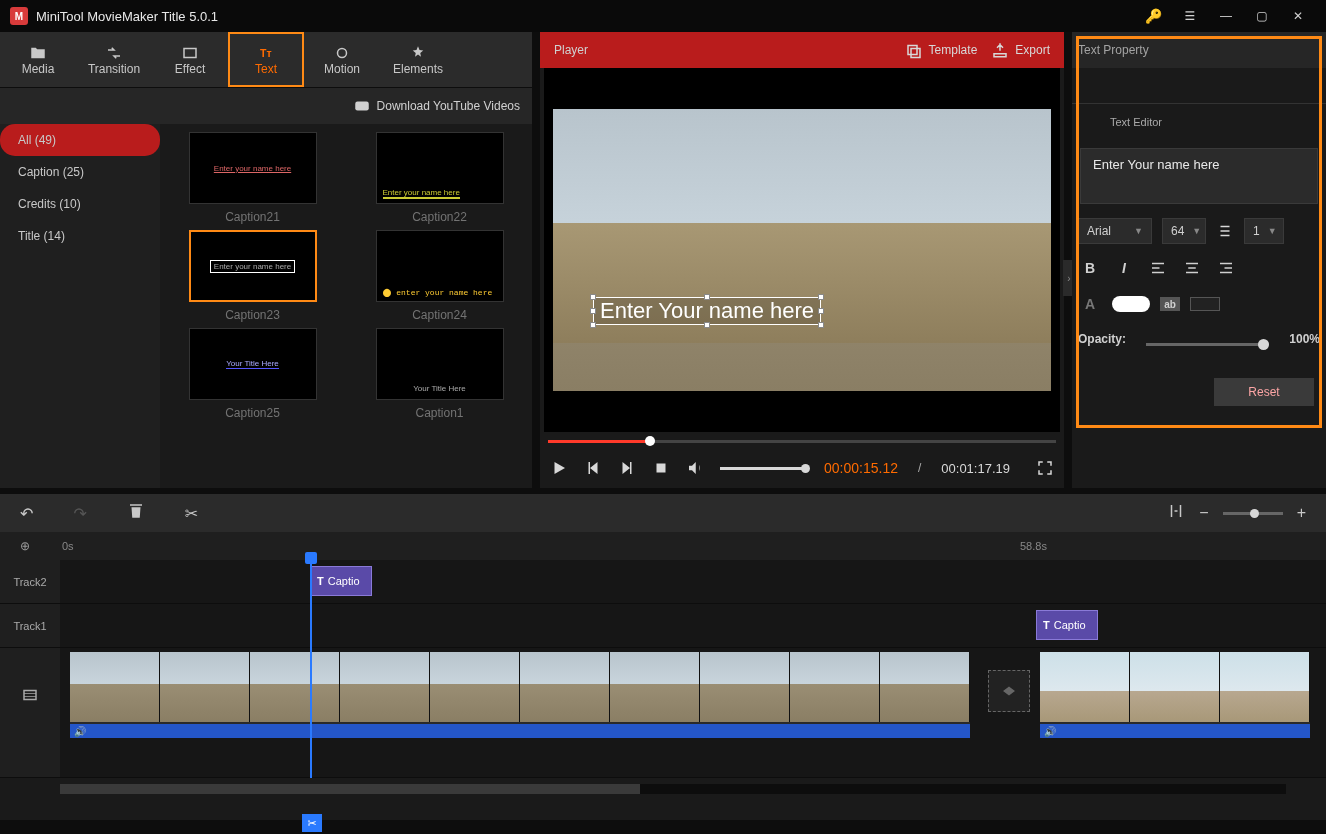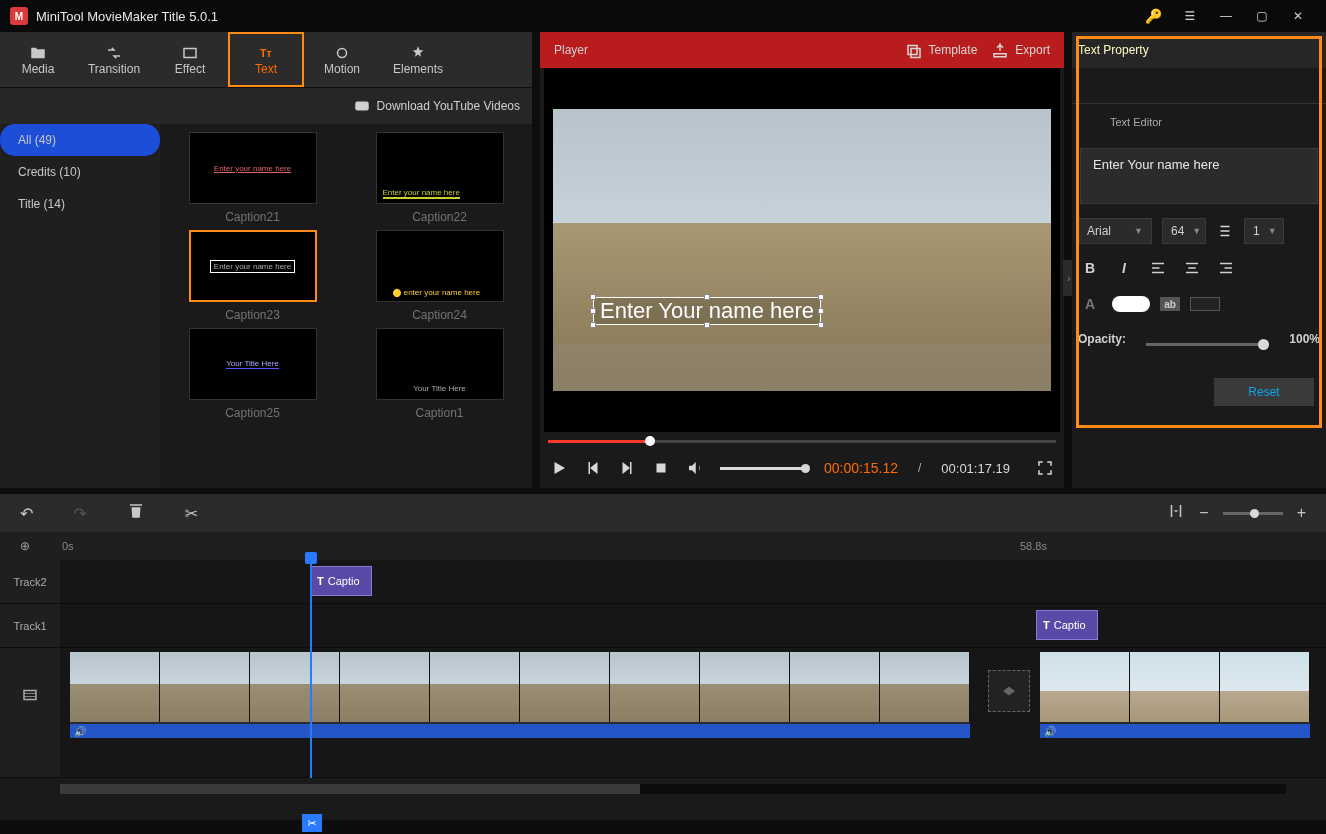--- a/index.html
+++ b/index.html
@@ -12,21 +12,21 @@
 .key-icon{color:#ffd400;font-size:14px;}
 .main-area{display:flex;height:456px;}
 .left-panel{width:532px;background:#1a1a1a;display:flex;flex-direction:column;margin-right:8px;}
 .tool-tabs{height:56px;display:flex;background:#2b2b2b;border-bottom:1px solid #0d0d0d;}
 .tool-tab{width:76px;display:flex;flex-direction:column;align-items:center;justify-content:center;color:#c8c8c8;font-size:12px;}
 .tool-tab.active{border:2px solid #ff8a15;color:#ff6b00;}
 .filter-row{height:36px;display:flex;align-items:center;padding:0 12px;background:#262626;}
 .filter-left{width:148px;}
 .category-list{width:160px;background:#1f1f1f;}
 .cat-item{height:32px;display:flex;align-items:center;padding:0 18px;color:#c8c8c8;font-size:12px;}
-.cat-item.active{background:#1d4ed8;border-radius:15px;}
+.cat-item.active{background:#b91c1c;border-radius:15px;}
 .left-body{display:flex;flex:1;overflow:hidden;}
 .thumbs{flex:1;padding:8px 4px;overflow-y:auto;display:grid;grid-template-columns:1fr 1fr;gap:6px 10px;align-content:start;}
 .thumb-card{display:flex;flex-direction:column;align-items:center;gap:6px;}
 .thumb{width:128px;height:72px;background:#000;border:1px solid #333;display:flex;align-items:center;justify-content:center;font-size:8px;color:#aaa;position:relative;}
 .thumb.selected{border:2px solid #ff8a15;}
 .thumb-label{font-size:12px;color:#737373;}
 .player-panel{width:524px;background:#1a1a1a;display:flex;flex-direction:column;position:relative;}
 .player-header{height:36px;display:flex;align-items:center;padding:0 14px;background:#b91c1c;}
 .player-header .spacer{flex:1;}
 .hbtn{display:flex;align-items:center;gap:6px;margin-left:14px;color:#d8d8d8;font-size:12px;}
@@ -45,36 +45,36 @@
 .vol-slider{width:86px;height:3px;background:#666;position:relative;}
 .vol-fill{height:3px;background:#d8d8d8;width:100%;}
 .vol-thumb{position:absolute;right:-4px;top:-3px;width:9px;height:9px;background:#d8d8d8;border-radius:50%;}
 .time-cur{color:#ff6b00;font-size:14px;margin-left:auto;}
 .time-sep{color:#aaa;margin:0 4px;}
 .time-dur{color:#d8d8d8;font-size:13px;}
 .fullscr{margin-left:10px;}
 .collapse-arrow{position:absolute;right:-11px;top:50%;width:12px;height:36px;background:#2a2a2a;display:flex;align-items:center;justify-content:center;color:#888;font-size:10px;}
 .right-panel{flex:1;background:#1a1a1a;display:flex;flex-direction:column;margin-left:8px;position:relative;}
 .prop-highlight{position:absolute;left:4px;top:4px;right:4px;height:392px;border:3px solid #ff8a15;pointer-events:none;z-index:2;}
-.prop-header{height:36px;display:flex;align-items:center;padding:0 6px;background:#262626;font-size:12px;color:#fef9c3;}
+.prop-header{height:36px;display:flex;align-items:center;padding:0 6px;background:#262626;font-size:12px;color:#a3a3a3;}
 .prop-sub{height:36px;display:flex;align-items:center;padding:0 6px;font-size:11px;color:#aaa;border-bottom:1px solid #333;}
 .text-input-area{margin:8px;background:#2b2b2b;border:1px solid #3a3a3a;height:56px;padding:8px 12px;color:#e8e8e8;font-size:13px;}
 .prop-row{display:flex;align-items:center;gap:10px;padding:6px 6px;}
 .select-like{height:26px;background:#2b2b2b;border:1px solid #3a3a3a;display:flex;align-items:center;padding:0 8px;gap:8px;font-size:12px;}
 .sel-font{width:74px;}
 .sel-size{width:44px;}
 .sel-line{width:40px;}
 .chev{color:#888;font-size:9px;margin-left:auto;}
 .fmt-btn{width:24px;height:24px;display:flex;align-items:center;justify-content:center;font-size:14px;color:#d0d0d0;font-weight:bold;}
 .color-swatch{width:38px;height:16px;border-radius:8px;background:#fff;}
 .bg-swatch{width:30px;height:14px;background:#222;border:1px solid #555;}
 .opacity-row{display:flex;align-items:flex-end;padding:10px 6px;gap:20px;font-weight:bold;}
 .op-slider{flex:1;height:3px;background:#666;position:relative;}
 .op-thumb{position:absolute;right:0;top:-4px;width:11px;height:11px;background:#d8d8d8;border-radius:50%;}
-.reset-btn{margin:22px 12px 0 auto;width:100px;height:28px;background:#3a3a3a;display:flex;align-items:center;justify-content:center;color:#0ea5e9;font-size:12px;}
+.reset-btn{margin:22px 12px 0 auto;width:100px;height:28px;background:#3a3a3a;display:flex;align-items:center;justify-content:center;color:#fca5a5;font-size:12px;}
 .timeline-toolbar{height:38px;background:#2b2b2b;display:flex;align-items:center;padding:0 20px;gap:40px;margin-top:6px;}
 .tl-btn{color:#c8c8c8;font-size:16px;}
 .tl-toolbar-right{margin-left:auto;display:flex;align-items:center;gap:14px;}
 .zoom-slider{width:60px;height:3px;background:#666;position:relative;}
 .zoom-thumb{position:absolute;left:45%;top:-3px;width:9px;height:9px;background:#d8d8d8;border-radius:50%;}
 .timeline{background:#1a1a1a;height:288px;position:relative;}
 .ruler{height:28px;display:flex;align-items:center;position:relative;background:#1f1f1f;}
 .ruler-icon{width:50px;display:flex;align-items:center;justify-content:center;color:#999;}
 .ruler-label{position:absolute;font-size:11px;color:#888;}
 .tracks{position:relative;}
@@ -161,20 +161,21 @@
       <div style="margin-left:auto;display:flex;align-items:center;gap:6px;">
         <svg viewBox="0 0 24 24">
             <rect x="3" y="6" width="18" height="12" rx="3" fill="currentColor"></rect>
           </svg>
         <span>Download YouTube Videos</span>
       </div>
     </div>
     <div class="left-body">
       <div class="category-list">
         <div class="cat-item active">All (49)</div>
+        <div class="cat-item">Caption (25)</div>
         <div class="cat-item">Credits (10)</div>
         <div class="cat-item">Title (14)</div>
       </div>
       <div class="thumbs">
         <div class="thumb-card">
             <div class="thumb">
               <span style="color:#d66;text-decoration:underline;">Enter your name here</span>
             </div>
             <div class="thumb-label">Caption21</div>
           </div>
@@ -185,21 +186,21 @@
             <div class="thumb-label">Caption22</div>
           </div>
         <div class="thumb-card">
             <div class="thumb selected">
               <span style="border:1px solid #fff;padding:1px 3px;">Enter your name here</span>
             </div>
             <div class="thumb-label">Caption23</div>
           </div>
         <div class="thumb-card">
             <div class="thumb">
-              <span style="position:absolute;bottom:4px;left:16px;color:#fc3;">⬤ enter your name here</span>
+              <span style="position:absolute;bottom:4px;left:6px;color:#fc3;font-family:Liberation Mono, monospace;">⬤ enter your name here</span>
             </div>
             <div class="thumb-label">Caption24</div>
           </div>
         <div class="thumb-card">
             <div class="thumb">
               <span style="color:#aaf;border-bottom:1px solid #55f;">Your Title Here</span>
             </div>
             <div class="thumb-label">Caption25</div>
           </div>
         <div class="thumb-card">

